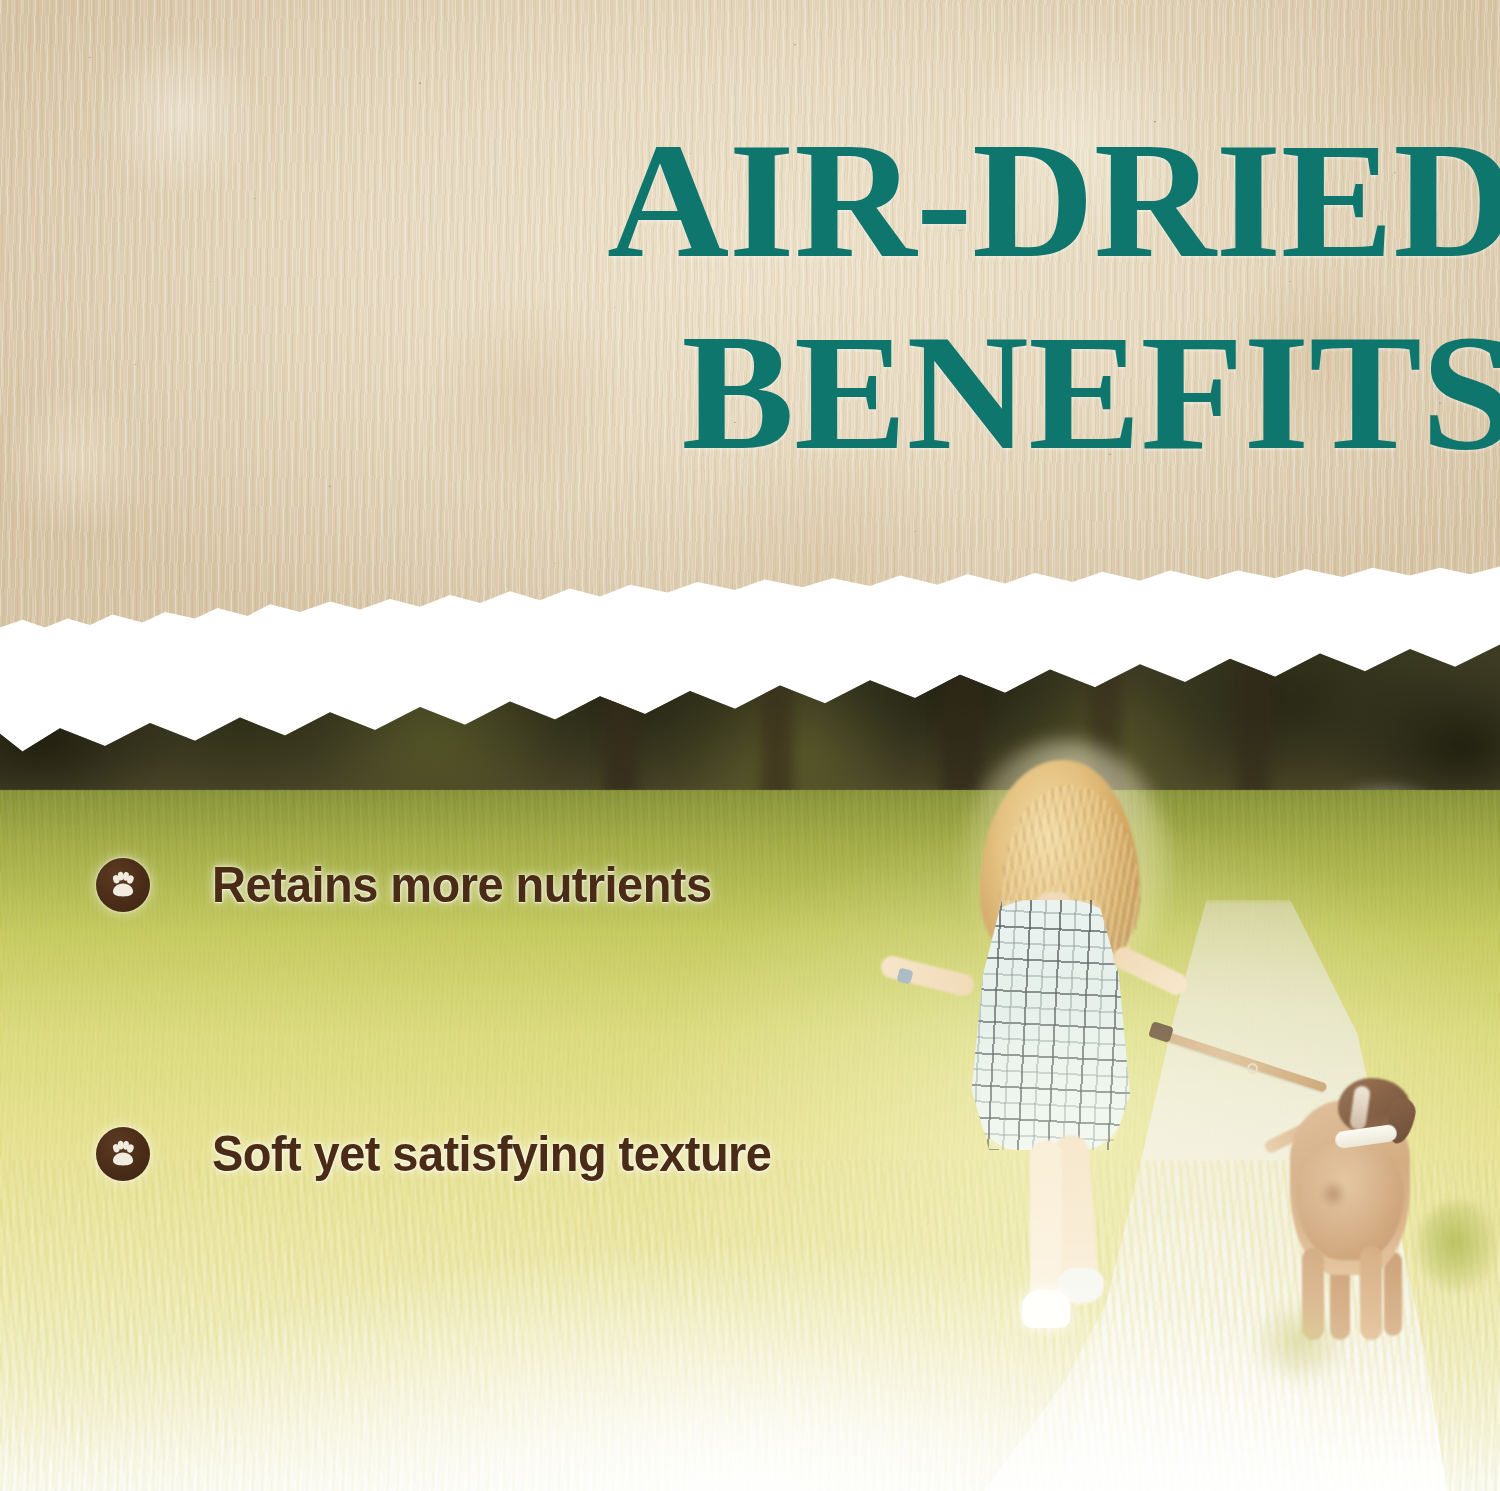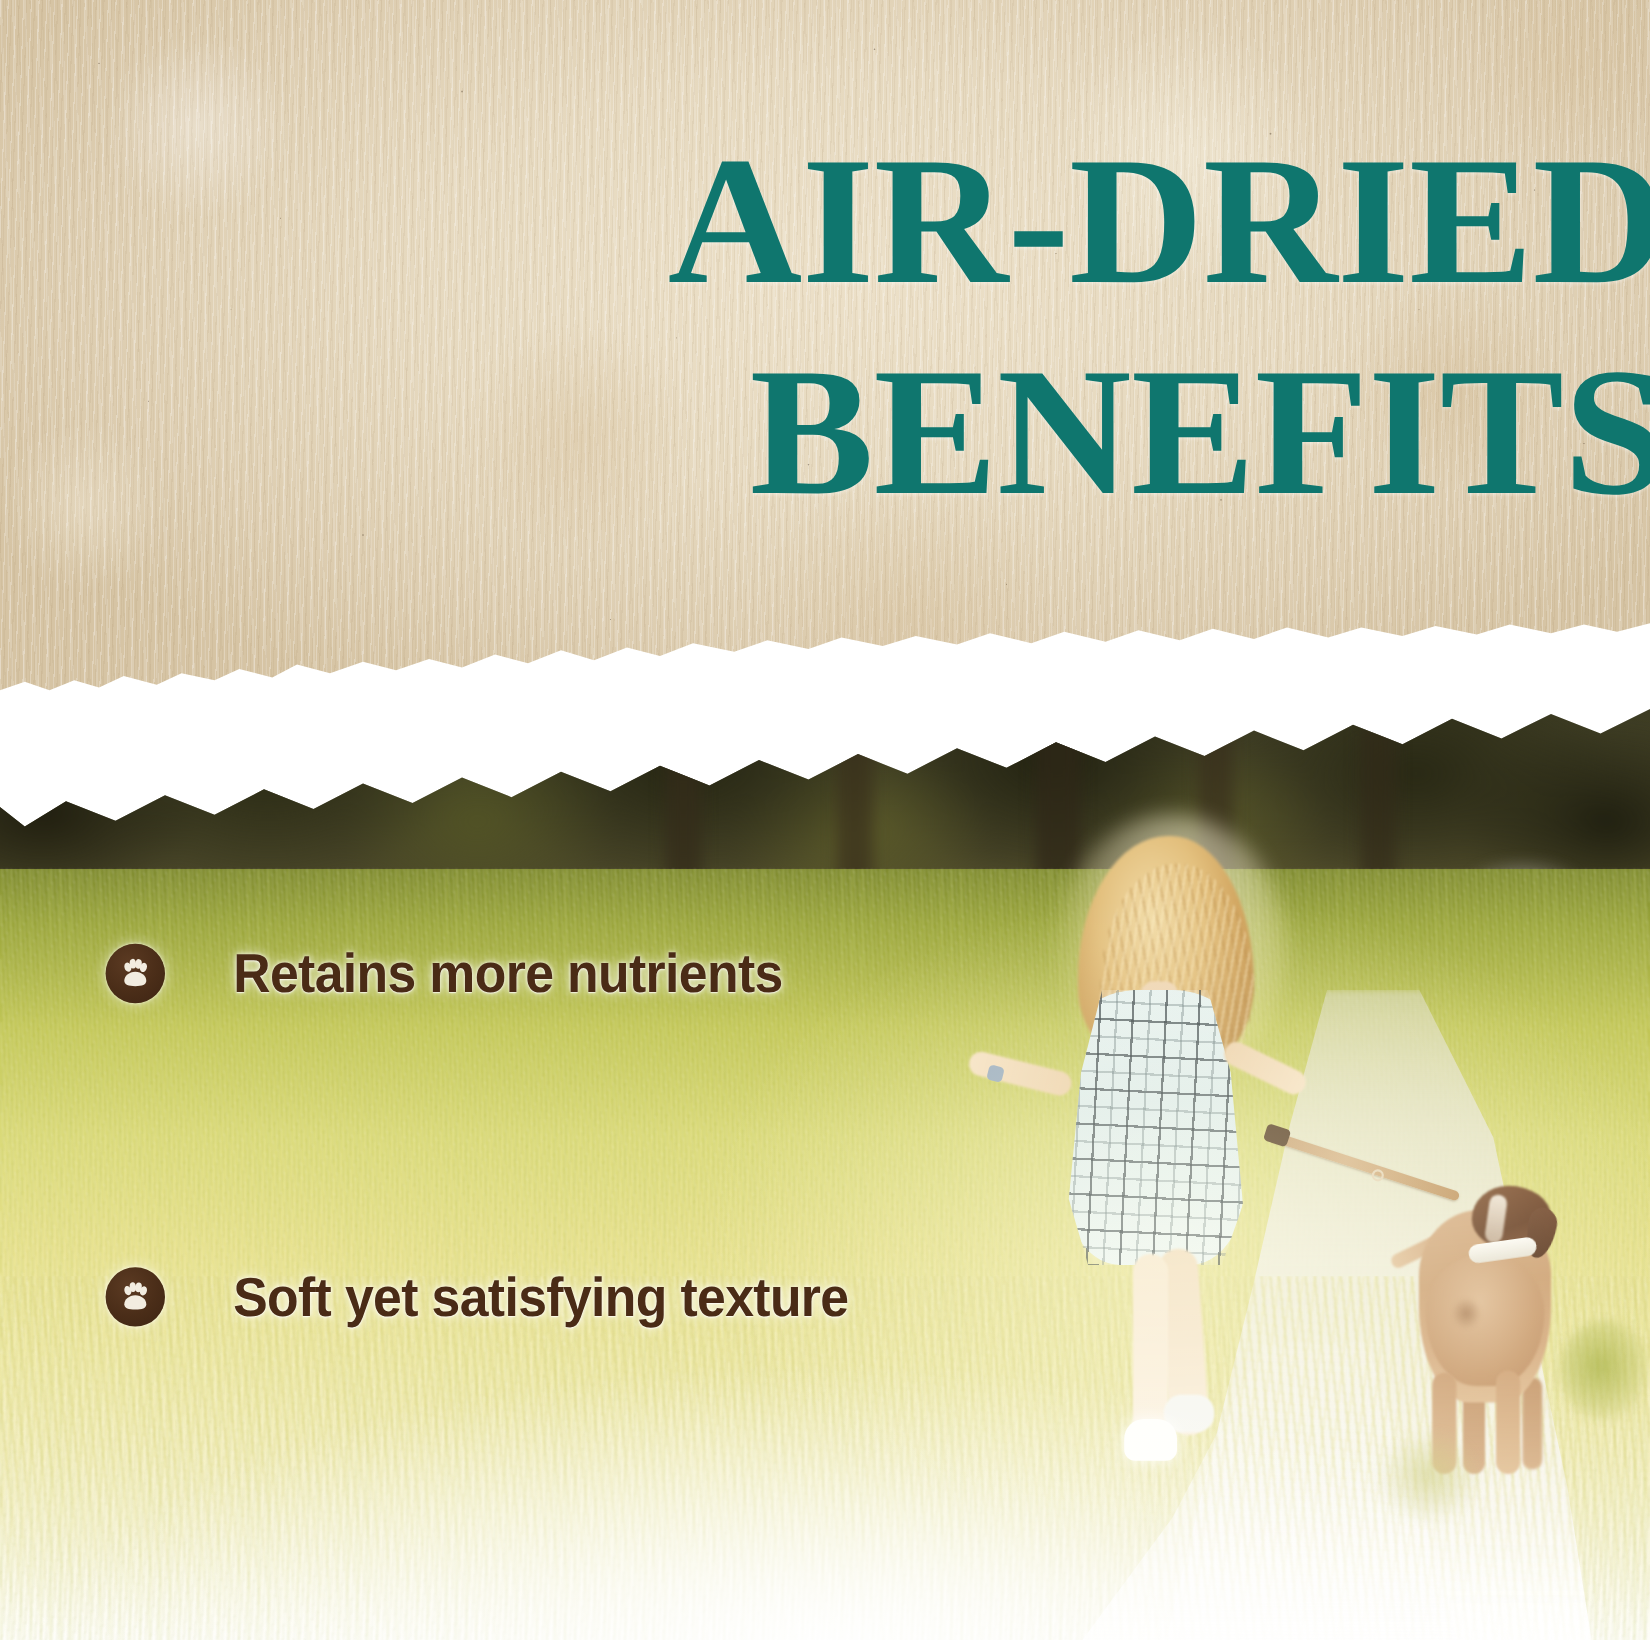--- a/index.html
+++ b/index.html
@@ -453,21 +453,21 @@
     position:absolute; left:0; top:0; width:1500px; height:1491px;
     z-index:9;
   }
   .bullet-row {
     position:absolute;
     display:flex; align-items:center;
     left:96px;
   }
   .bullet-row.r0 { top:858px; }
   .bullet-row.r1 { top:985px; }
-  .bullet-row.r2 { top:1152px; }
+  .bullet-row.r2 { top:1127px; }
 
   .paw-badge {
     position:relative;
     width:54px; height:54px; flex:0 0 54px;
     border-radius:50%;
     background:radial-gradient(circle at 38% 32%, #5b3a22 0%, #4a2d18 55%, #3d2413 100%);
     box-shadow:0 0 14px rgba(255,255,255,.55), 0 0 3px rgba(255,255,255,.8);
     display:flex; align-items:center; justify-content:center;
   }
   .paw-badge svg { width:32px; height:32px; display:block; }

